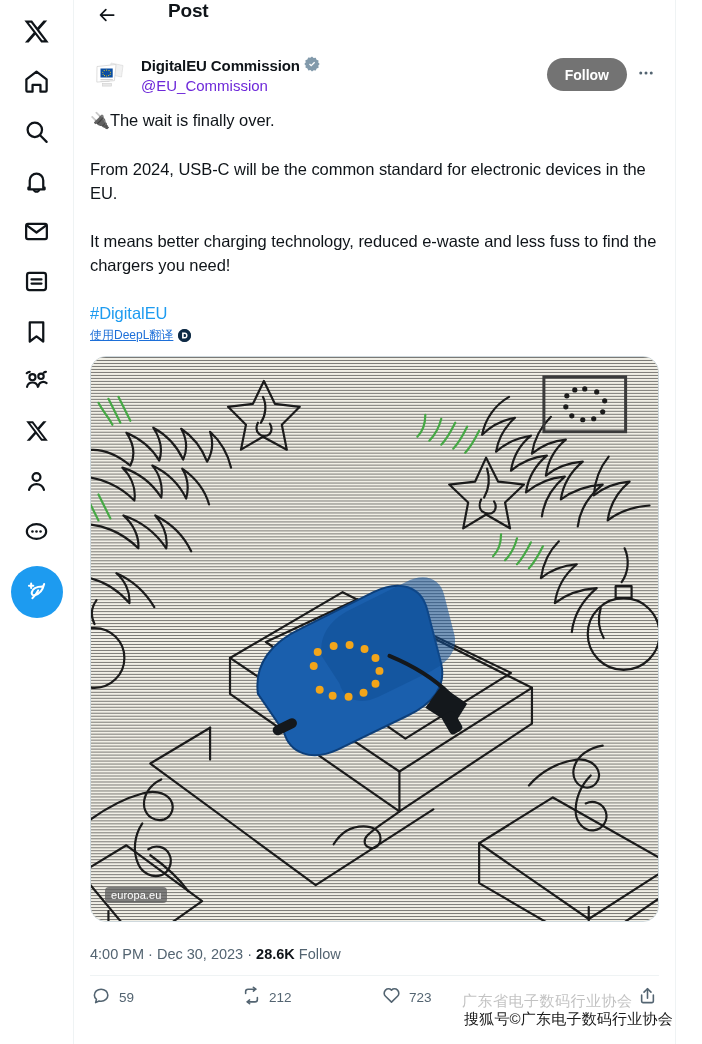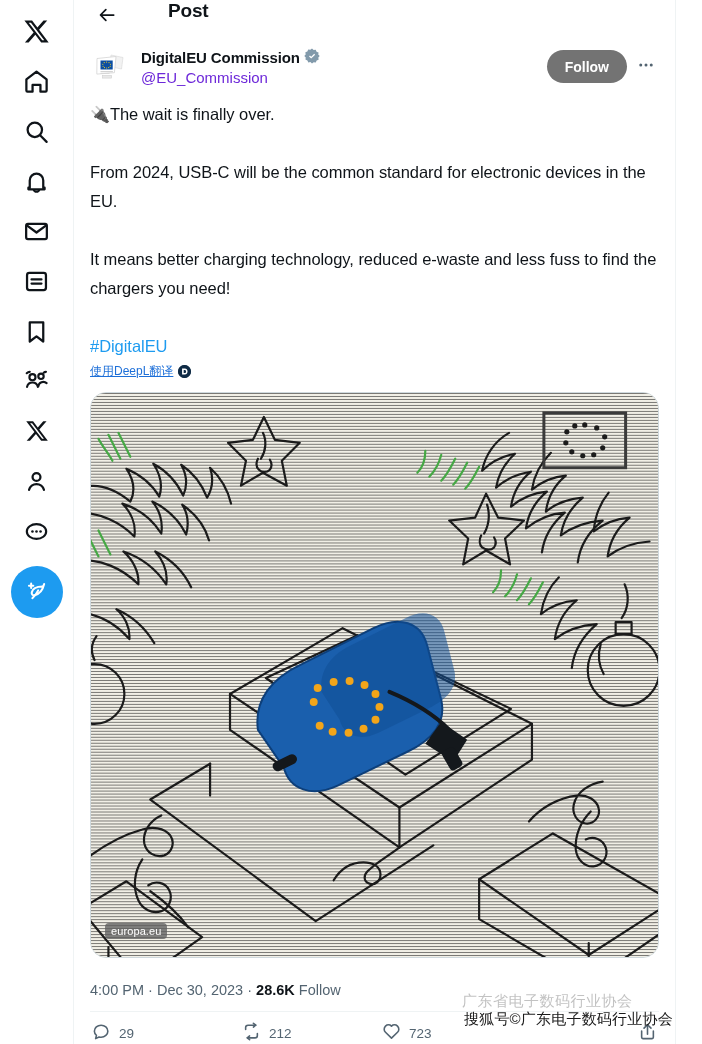--- a/index.html
+++ b/index.html
@@ -81,21 +81,21 @@
   }
   .more-btn {
     width:30px;height:30px;border-radius:50%;
     display:flex;align-items:center;justify-content:center;
     cursor:pointer; color:#536471;
   }
 
   
   .post-text {
     padding:8px 16px 0 16px;
-    font-size:16.5px; line-height:29px;
+    font-size:16.5px; line-height:24px;
     letter-spacing:-0.05px;
     white-space:pre-wrap;
     color:#0f1419;
   }
   .plug-emoji { font-size:16px; }
   .hashtag { color:#1d9bf0; cursor:pointer; }
   .translate-row {
     padding:2px 16px 0 16px;
     display:flex; align-items:center; gap:5px;
   }
@@ -479,21 +479,21 @@
 
     <div class="divider"></div>
 
     <div class="actions">
       <div class="action a-reply">
         <span>
           <svg width="19" height="19" viewBox="0 0 24 24" fill="none" stroke="#536471" stroke-width="2">
               <path d="M20 11.6c0 4.2-3.8 7.6-8.5 7.6-.9 0-1.8-.1-2.6-.3L4.6 21l1-4.1A7.1 7.1 0 0 1 3 11.6C3 7.4 6.8 4 11.5 4S20 7.4 20 11.6z" stroke-linejoin="round"></path>
             </svg>
         </span>
-        <span>29</span>
+        <span>59</span>
       </div>
       <div class="action a-repost">
         <span>
           <svg width="19" height="19" viewBox="0 0 24 24" fill="none" stroke="#536471" stroke-width="2" stroke-linecap="round" stroke-linejoin="round">
               <path d="M4.6 9.4V7a3 3 0 0 1 3-3h9.6"></path>
               <path d="m14.4 1.6 3 2.4-3 2.4"></path>
               <path d="M19.4 14.6V17a3 3 0 0 1-3 3H6.8"></path>
               <path d="m9.6 22.4-3-2.4 3-2.4"></path>
             </svg>
         </span>

